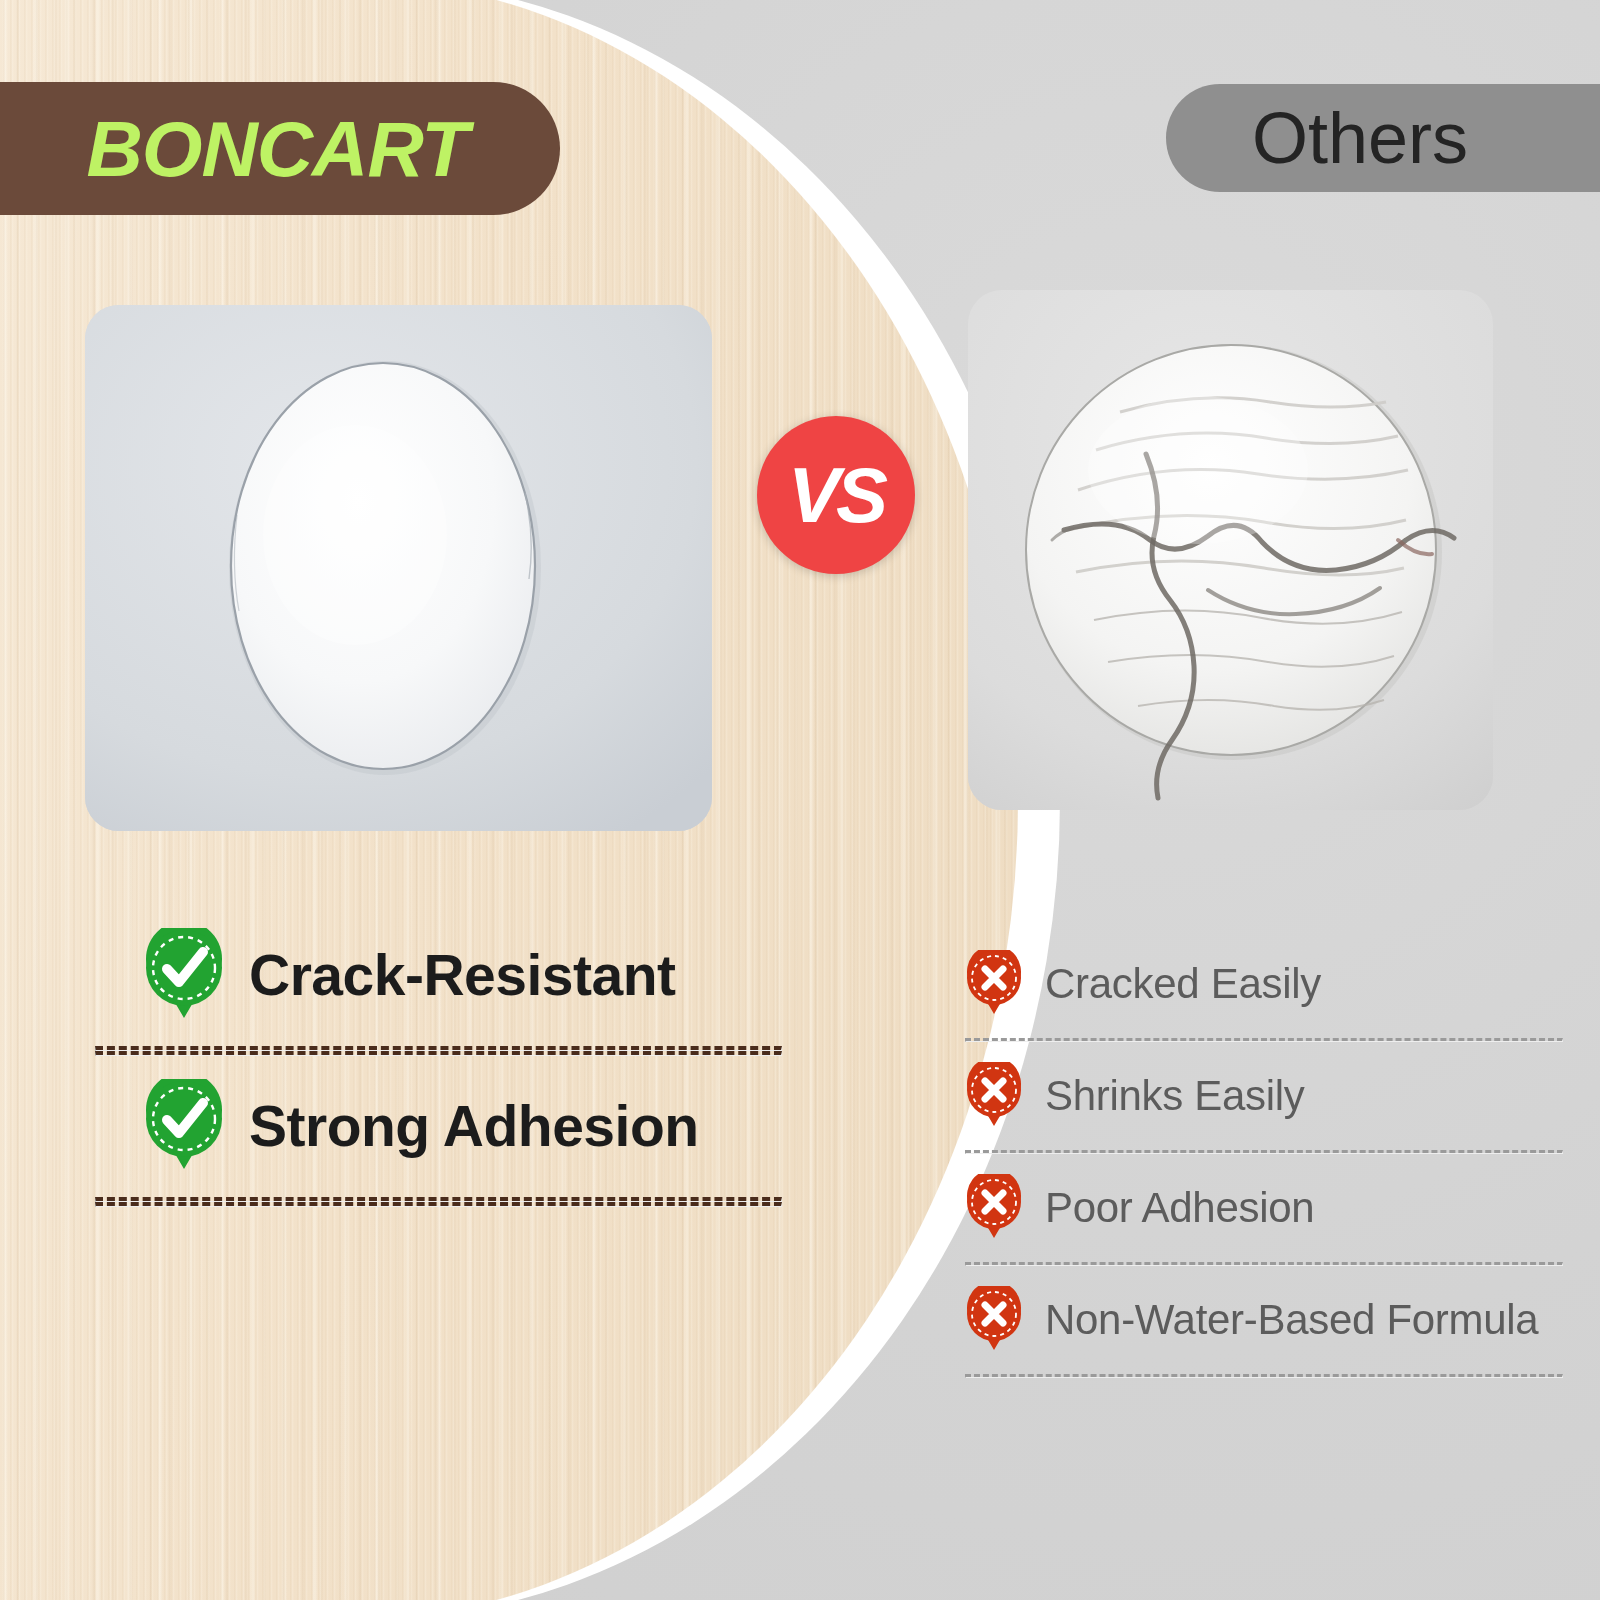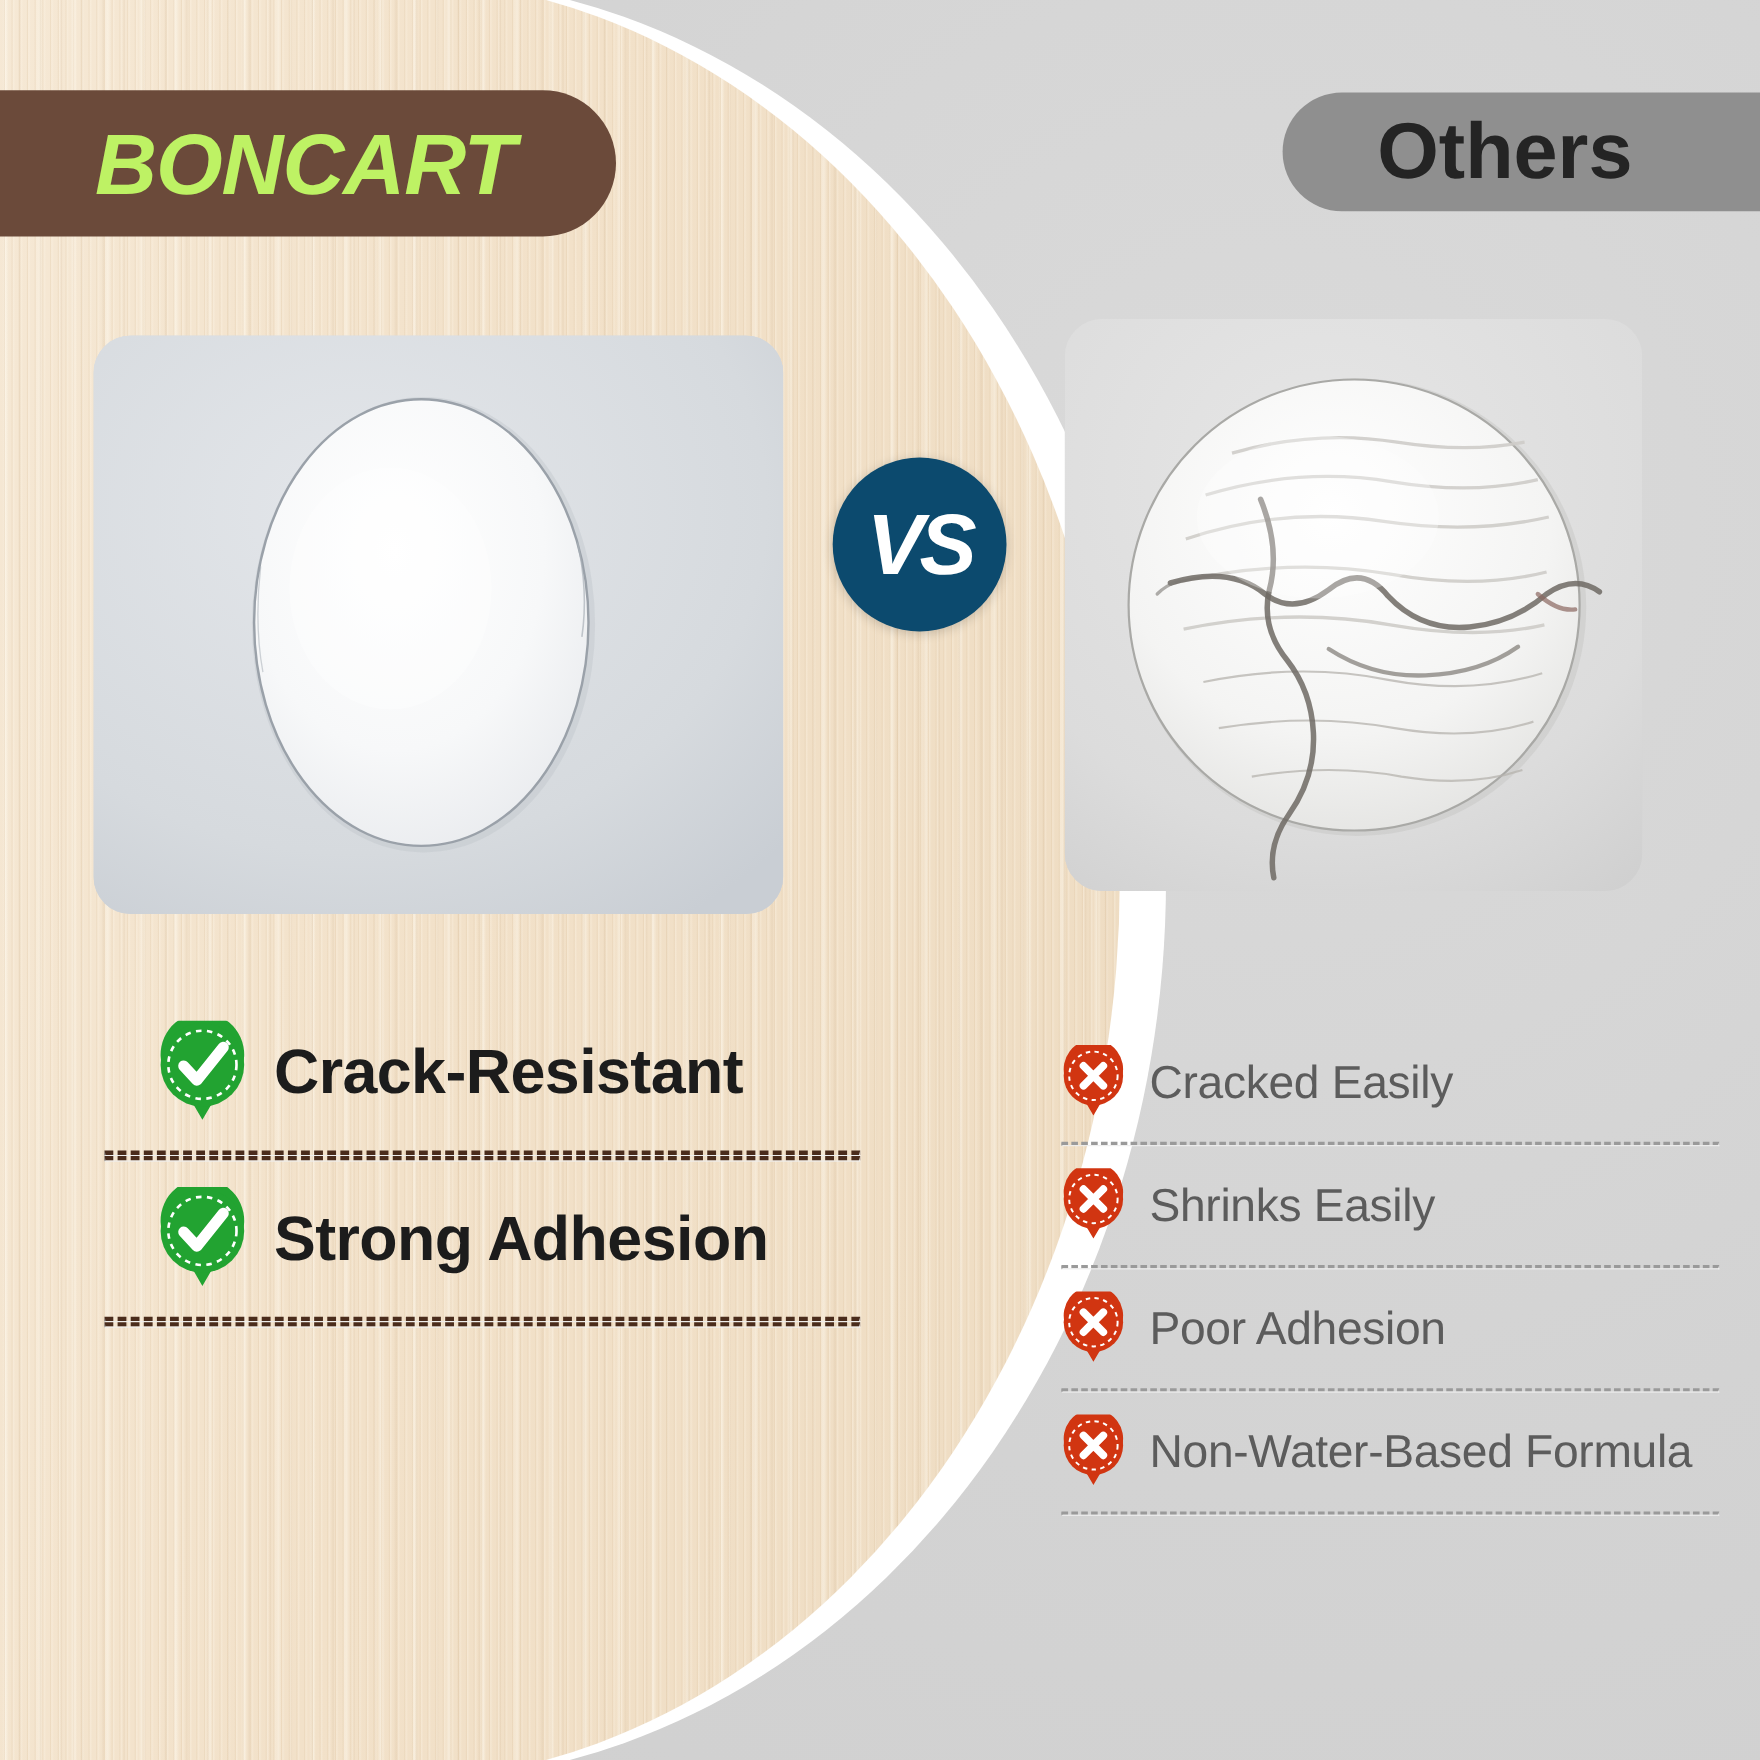--- a/index.html
+++ b/index.html
@@ -104,21 +104,21 @@
     border-bottom-left-radius: 58px;
     display: flex;
     align-items: center;
     justify-content: flex-start;
     padding-left: 86px;
     box-sizing: border-box;
   }
   .others-text {
     color: #242424;
     font-size: 72px;
-    font-weight: bold;
+    font-weight: normal;
     line-height: 1;
     white-space: nowrap;
   }
 
   
   .photo {
     position: absolute;
     border-radius: 34px;
     overflow: hidden;
   }
@@ -139,21 +139,21 @@
   .photo svg { display: block; width: 100%; height: 100%; }
 
   
   .vs-badge {
     position: absolute;
     left: 757px;
     top: 416px;
     width: 158px;
     height: 158px;
     border-radius: 50%;
-    background: #0c4a6e;
+    background: #ef4444;
     display: flex;
     align-items: center;
     justify-content: center;
     box-shadow: 0 2px 10px rgba(0,0,0,0.18);
   }
   .vs-text {
     color: #ffffff;
     font-size: 78px;
     font-weight: bold;
     font-style: italic;

